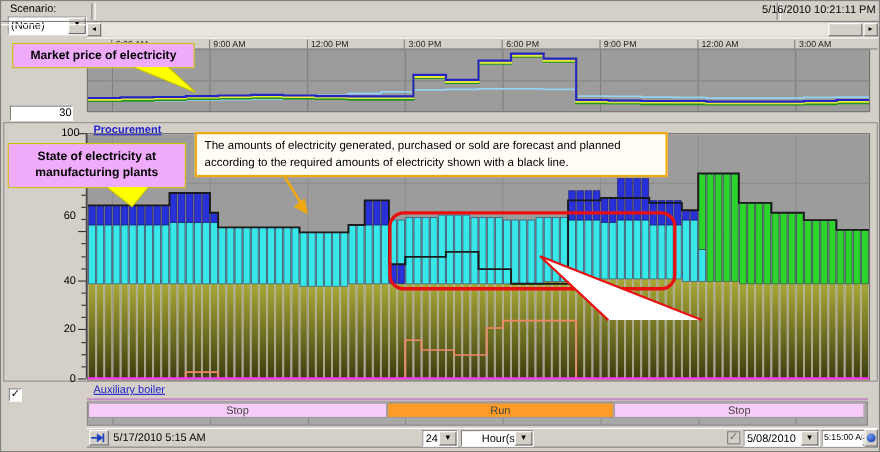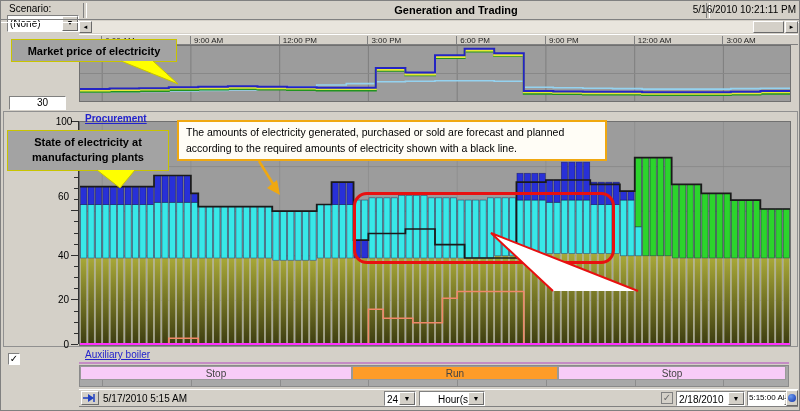--- a/index.html
+++ b/index.html
@@ -9,42 +9,41 @@
   .abs{position:absolute;}
   .txt10{font-size:10px;line-height:12px;}
   .raised{background:#d4d0c8;border:1px solid;border-color:#ffffff #6a6a6a #6a6a6a #ffffff;box-sizing:border-box;}
   .sunken{background:#ffffff;border:1px solid;border-color:#808080 #ffffff #ffffff #808080;box-sizing:border-box;}
   .groove-v{width:2px;border-left:1px solid #808080;border-right:1px solid #ffffff;}
   .combo{display:flex;box-sizing:border-box;background:#fff;border:1px solid;border-color:#808080 #fff #fff #808080;}
   .combo .cfield{flex:1;font-size:10px;line-height:13px;padding:1px 2px;background:#fff;white-space:nowrap;overflow:hidden;}
   .combo .cbtn{width:14px;background:#d4d0c8;border:1px solid;border-color:#fff #6a6a6a #6a6a6a #fff;
                font-size:7px;text-align:center;line-height:12px;color:#000;}
   .link{color:#2222cc;text-decoration:underline;font-size:10px;}
-  .callout-y{background:#a3a3a3;border:1px solid #c8c400;text-align:center;font-weight:bold;font-size:11px;box-sizing:border-box;z-index:30;}
+  .callout-y{background:#f0abfc;border:1px solid #c8c400;text-align:center;font-weight:bold;font-size:11px;box-sizing:border-box;z-index:30;}
   .callout-w{background:#fffdf6;box-sizing:border-box;font-size:10.5px;z-index:30;}
   .tick-lab{position:absolute;top:1px;font-size:8px;color:#222;white-space:nowrap;padding-left:3px;border-left:1px solid #808080;height:9px;}
   .ylab{position:absolute;font-size:10px;text-align:right;width:30px;color:#000;}
   .ytick{position:absolute;background:#303030;height:1px;}
   .gantt-seg{position:absolute;top:0;height:14px;box-sizing:border-box;border:1px solid #9a9a9a;
              text-align:center;font-size:10px;line-height:13px;color:#444;}
   .check{box-sizing:border-box;font-size:10px;line-height:10px;text-align:center;}
   svg{display:block;}
 </style>
 </head>
 <body>
 
 <div id="app">
 
   <div class="abs txt10" style="left:8px;top:2px;">Scenario:</div>
   <div class="abs combo" style="left:6px;top:14px;width:72px;height:17px;">
     <span class="cfield">(None)</span>
     <span class="cbtn">▼</span>
   </div>
   <div class="abs groove-v" style="left:82px;top:2px;height:15px;"></div>
-  <div class="abs" style="left:250px;top:3px;width:410px;text-align:center;font-size:11px;font-weight:bold;">Generation and Trading</div>
   <div class="abs groove-v" style="left:705px;top:2px;height:15px;"></div>
   <div class="abs txt10" style="left:678px;top:3px;width:117px;text-align:right;">5/16/2010 10:21:11 PM</div>
   <div class="abs" style="left:0;top:18px;width:800px;height:2px;border-top:1px solid #808080;border-bottom:1px solid #ffffff;"></div>
 
   <div class="abs" style="left:78px;top:20px;width:719px;height:12px;background:#e9e5dd;">
     <div class="abs raised" style="left:0;top:0;width:13px;height:12px;font-size:6px;text-align:center;line-height:10px;">◄</div>
     <div class="abs raised" style="left:674px;top:0;width:31px;height:12px;"></div>
     <div class="abs raised" style="right:0;top:0;width:13px;height:12px;font-size:6px;text-align:center;line-height:10px;">►</div>
   </div>
 
@@ -71,21 +70,21 @@
         <line x1="554.7" y1="0" x2="554.7" y2="55" stroke="#7e7e7e" stroke-width="1"></line>
         <line x1="643.4" y1="0" x2="643.4" y2="55" stroke="#7e7e7e" stroke-width="1"></line>
         <line x1="0" y1="27.5" x2="710" y2="27.5" stroke="#888888" stroke-width="1"></line>
         <path d="M0.0 45.8L29.6 45.8L29.6 45.8L59.2 45.8L59.2 45.4L88.8 45.4L88.8 44.9L118.3 44.9L118.3 44.5L147.9 44.5L147.9 44.0L177.5 44.0L177.5 42.6L207.1 42.6L207.1 40.8L236.7 40.8L236.7 39.0L266.3 39.0L266.3 37.6L295.8 37.6L295.8 35.8L325.4 35.8L325.4 35.3L355.0 35.3L355.0 34.8L384.6 34.8L384.6 34.8L414.2 34.8L414.2 35.3L443.8 35.3L443.8 41.3L473.3 41.3L473.3 41.7L502.9 41.7L502.9 42.2L532.5 42.2L532.5 42.6L562.1 42.6L562.1 43.1L591.7 43.1L591.7 43.1L621.3 43.1L621.3 43.1L650.8 43.1L650.8 42.6L680.4 42.6L680.4 42.2L710.0 42.2" fill="none" stroke="#94d2f0" stroke-width="1.6"></path>
         <path d="M0.0 45.8L29.6 45.8L29.6 45.4L59.2 45.4L59.2 44.9L88.8 44.9L88.8 44.0L118.3 44.0L118.3 43.5L147.9 43.5L147.9 43.1L177.5 43.1L177.5 43.5L207.1 43.5L207.1 44.0L236.7 44.0L236.7 44.5L266.3 44.5L266.3 44.5L295.8 44.5L295.8 24.8L325.4 24.8L325.4 29.3L355.0 29.3L355.0 11.9L384.6 11.9L384.6 5.5L414.2 5.5L414.2 10.1L443.8 10.1L443.8 47.7L473.3 47.7L473.3 48.1L502.9 48.1L502.9 48.6L532.5 48.6L532.5 48.6L562.1 48.6L562.1 49.0L591.7 49.0L591.7 49.0L621.3 49.0L621.3 49.0L650.8 49.0L650.8 48.6L680.4 48.6L680.4 47.7L710.0 47.7" fill="none" stroke="#209420" stroke-width="2"></path>
         <path d="M0.0 44.5L29.6 44.5L29.6 44.0L59.2 44.0L59.2 43.5L88.8 43.5L88.8 42.6L118.3 42.6L118.3 42.2L147.9 42.2L147.9 41.7L177.5 41.7L177.5 42.2L207.1 42.2L207.1 42.6L236.7 42.6L236.7 43.1L266.3 43.1L266.3 43.1L295.8 43.1L295.8 23.8L325.4 23.8L325.4 28.4L355.0 28.4L355.0 11.0L384.6 11.0L384.6 4.6L414.2 4.6L414.2 9.2L443.8 9.2L443.8 46.3L473.3 46.3L473.3 46.8L502.9 46.8L502.9 47.2L532.5 47.2L532.5 47.2L562.1 47.2L562.1 47.7L591.7 47.7L591.7 47.7L621.3 47.7L621.3 47.7L650.8 47.7L650.8 47.2L680.4 47.2L680.4 46.3L710.0 46.3" fill="none" stroke="#e8e838" stroke-width="2"></path>
         <path d="M0.0 43.1L29.6 43.1L29.6 42.6L59.2 42.6L59.2 42.2L88.8 42.2L88.8 41.3L118.3 41.3L118.3 40.8L147.9 40.8L147.9 40.3L177.5 40.3L177.5 40.8L207.1 40.8L207.1 41.3L236.7 41.3L236.7 41.7L266.3 41.7L266.3 41.7L295.8 41.7L295.8 22.0L325.4 22.0L325.4 26.6L355.0 26.6L355.0 9.2L384.6 9.2L384.6 2.8L414.2 2.8L414.2 7.3L443.8 7.3L443.8 44.9L473.3 44.9L473.3 45.4L502.9 45.4L502.9 45.8L532.5 45.8L532.5 45.8L562.1 45.8L562.1 46.3L591.7 46.3L591.7 46.3L621.3 46.3L621.3 46.3L650.8 46.3L650.8 45.8L680.4 45.8L680.4 44.9L710.0 44.9" fill="none" stroke="#2424c4" stroke-width="2"></path>
       </svg>
   </div>
 
-  <div class="abs sunken" style="left:8px;top:95px;width:57px;height:14px;font-size:10px;line-height:12px;text-align:right;padding-right:17px;">30</div>
+  <div class="abs sunken" style="left:8px;top:95px;width:57px;height:14px;font-size:10px;line-height:12px;text-align:right;padding-right:0;">30</div>
 
   <div class="abs" style="left:2px;top:110px;width:795px;height:236px;border:1px solid #909090;box-sizing:border-box;"></div>
   <a class="abs link" style="left:84px;top:112px;font-weight:bold;z-index:5;">Procurement</a>
 
   <div class="abs" id="y-axis" style="left:0;top:0;width:800px;height:411px;pointer-events:none;">
       <div class="abs" style="left: 77px; top: 120px; width: 1px; height: 223px; background: rgb(48, 48, 48);"></div>
       <div class="ytick" style="left: 70px; top: 343px; width: 7px;"></div>
       <div class="ylab" style="left: 38px; top: 338px;">0</div>
       <div class="ytick" style="left: 73px; top: 331.9px; width: 4px;"></div>
       <div class="ytick" style="left: 73px; top: 320.7px; width: 4px;"></div>
@@ -415,21 +414,21 @@
     <div class="abs combo" style="left:305px;top:1px;width:32px;height:15px;">
       <span class="cfield">24</span>
       <span class="cbtn">▼</span>
     </div>
     <div class="abs combo" style="left:340px;top:1px;width:66px;height:15px;padding-left:16px;">
       <span class="cfield">Hour(s)</span>
       <span class="cbtn">▼</span>
     </div>
     <div class="abs check" style="left:582px;top:2px;width:12px;height:12px;border:1px solid #808080;color:#6a6a6a;">✓</div>
     <div class="abs combo" style="left:597px;top:1px;width:69px;height:15px;">
-      <span class="cfield">2/18/2010</span>
+      <span class="cfield">5/08/2010</span>
       <span class="cbtn">▼</span>
     </div>
     <div class="abs combo" style="left:668px;top:1px;width:47px;height:15px;">
       <span class="cfield" style="font-size:8px;line-height:12px;padding:0 1px;">5:15:00 AM</span>
       <span style="width:9px;display:flex;flex-direction:column;">
         <span style="flex:1;background:#d4d0c8;border:1px solid;border-color:#fff #6a6a6a #6a6a6a #fff;font-size:4px;line-height:4px;text-align:center;">▲</span>
         <span style="flex:1;background:#d4d0c8;border:1px solid;border-color:#fff #6a6a6a #6a6a6a #fff;font-size:4px;line-height:4px;text-align:center;">▼</span>
       </span>
     </div>
     <div class="abs raised" style="left:717px;top:1px;width:0px;height:0px;"></div>

